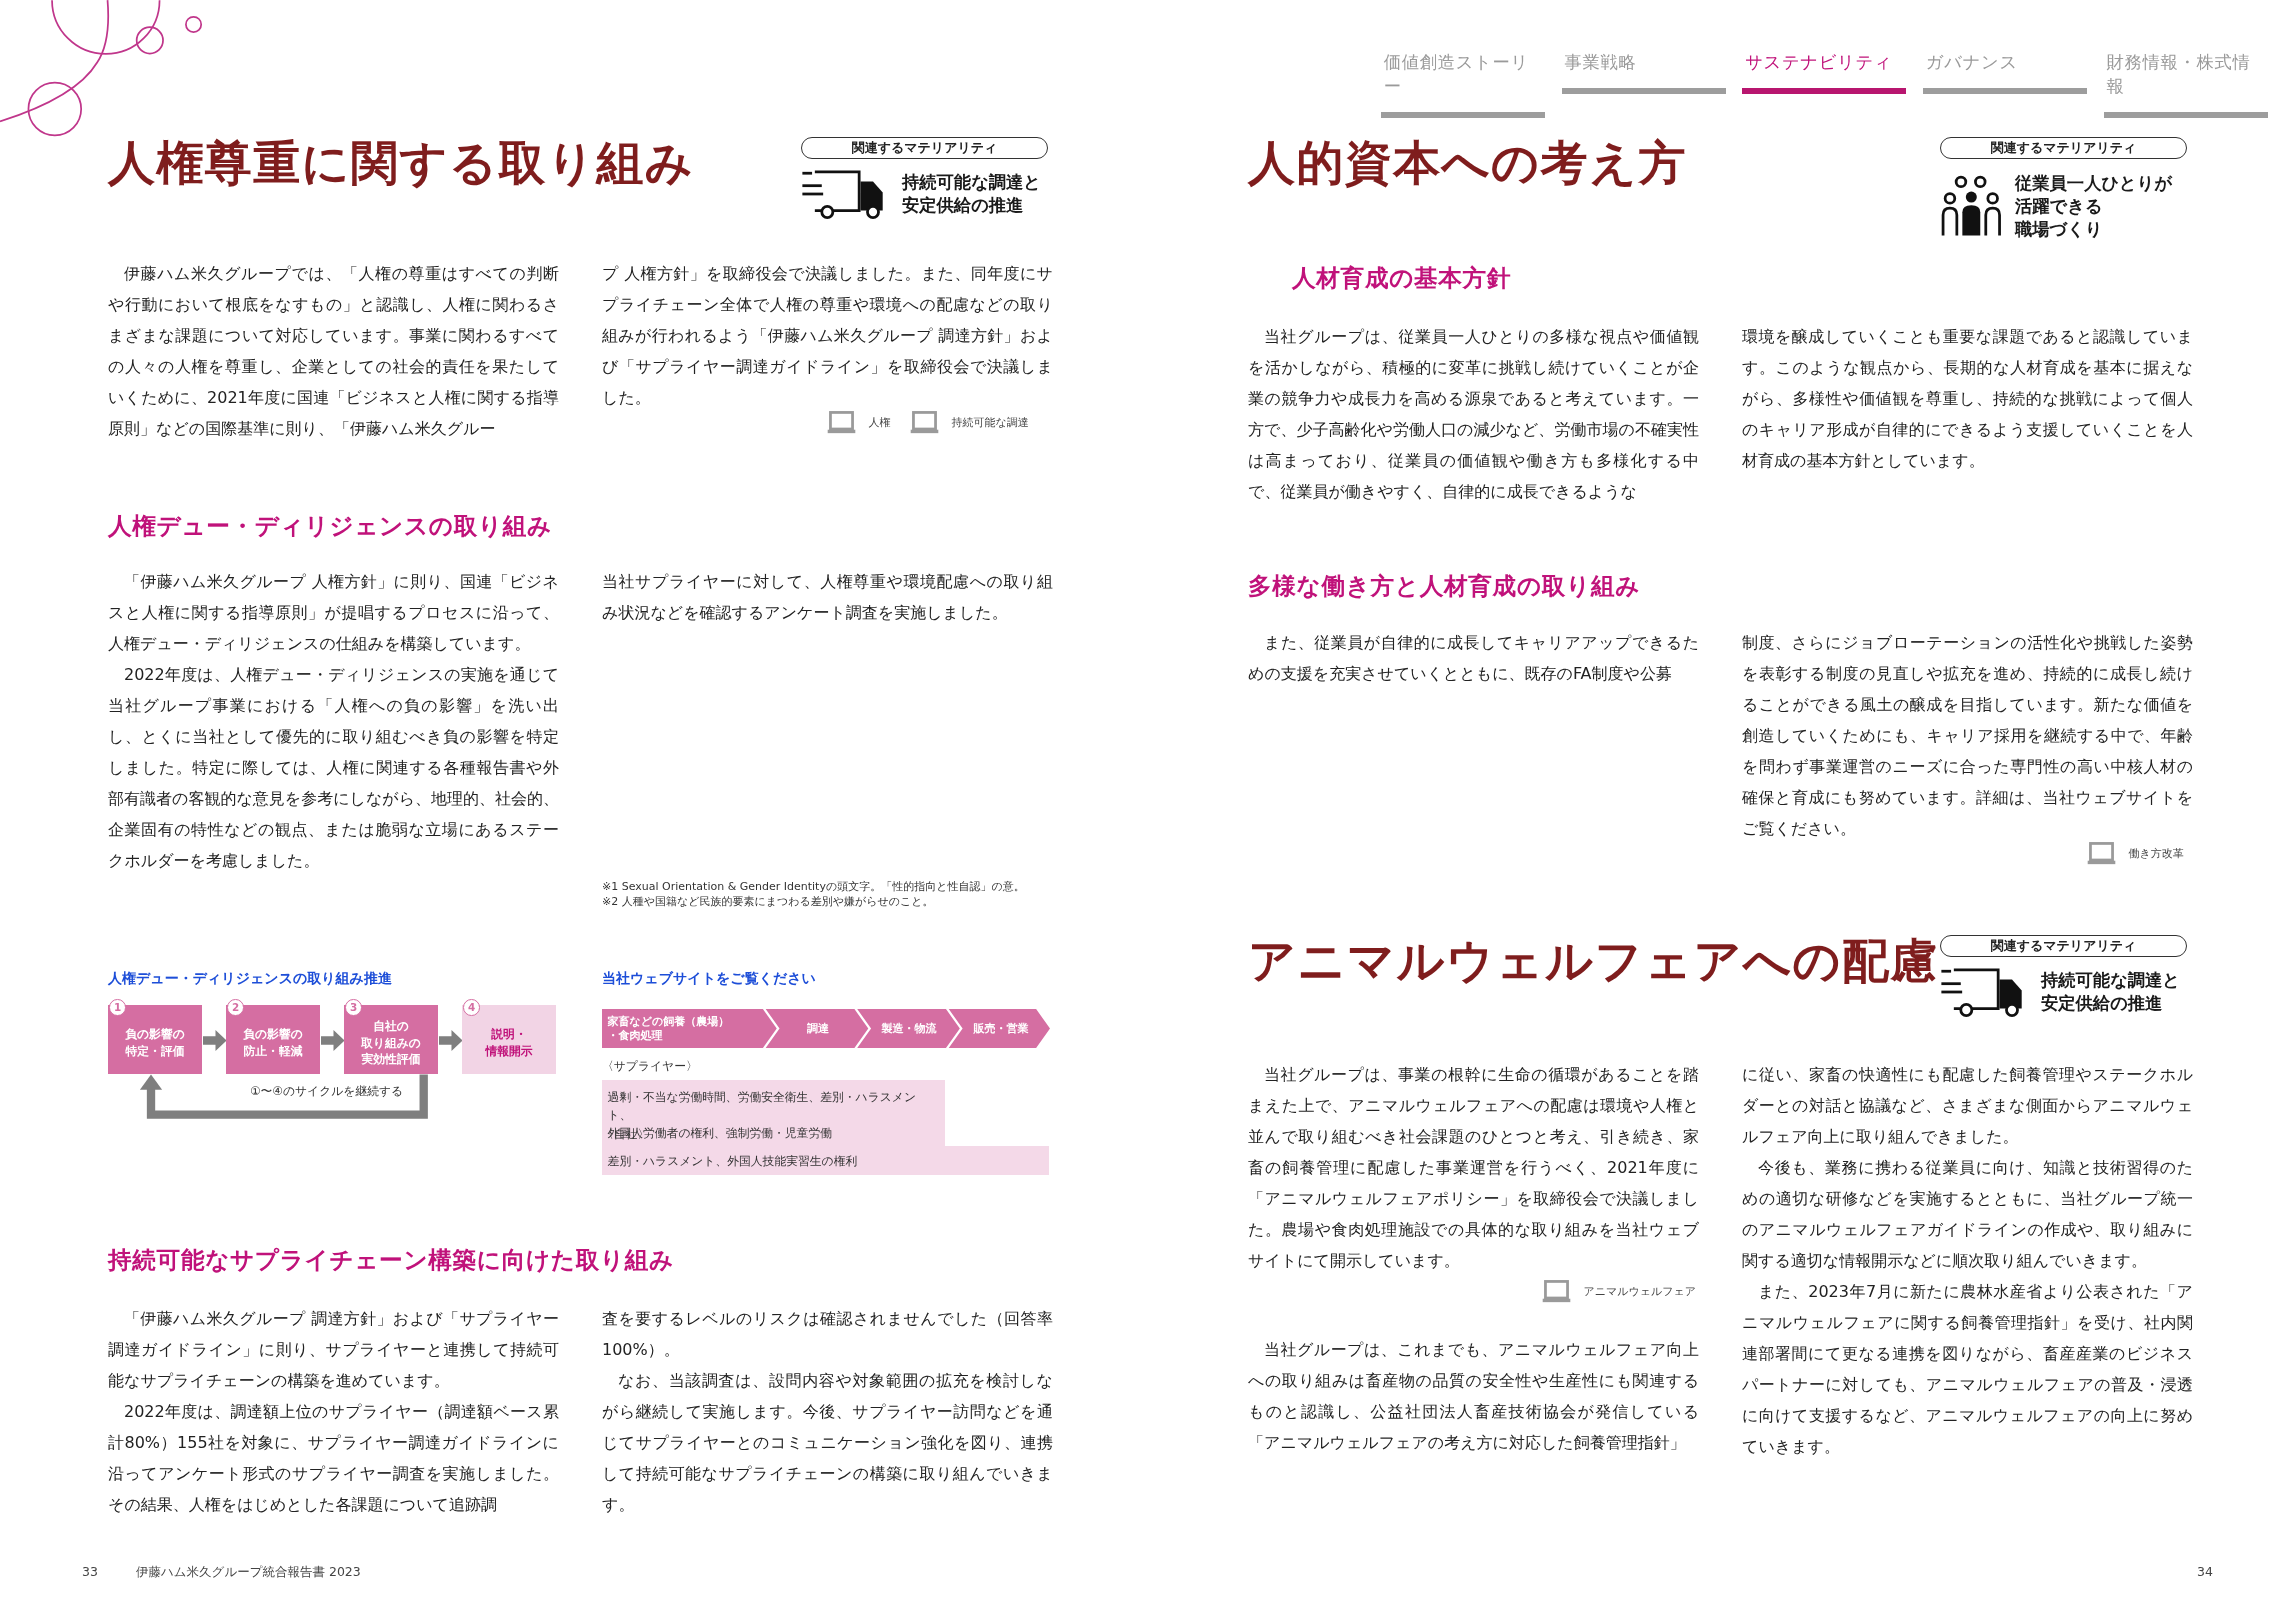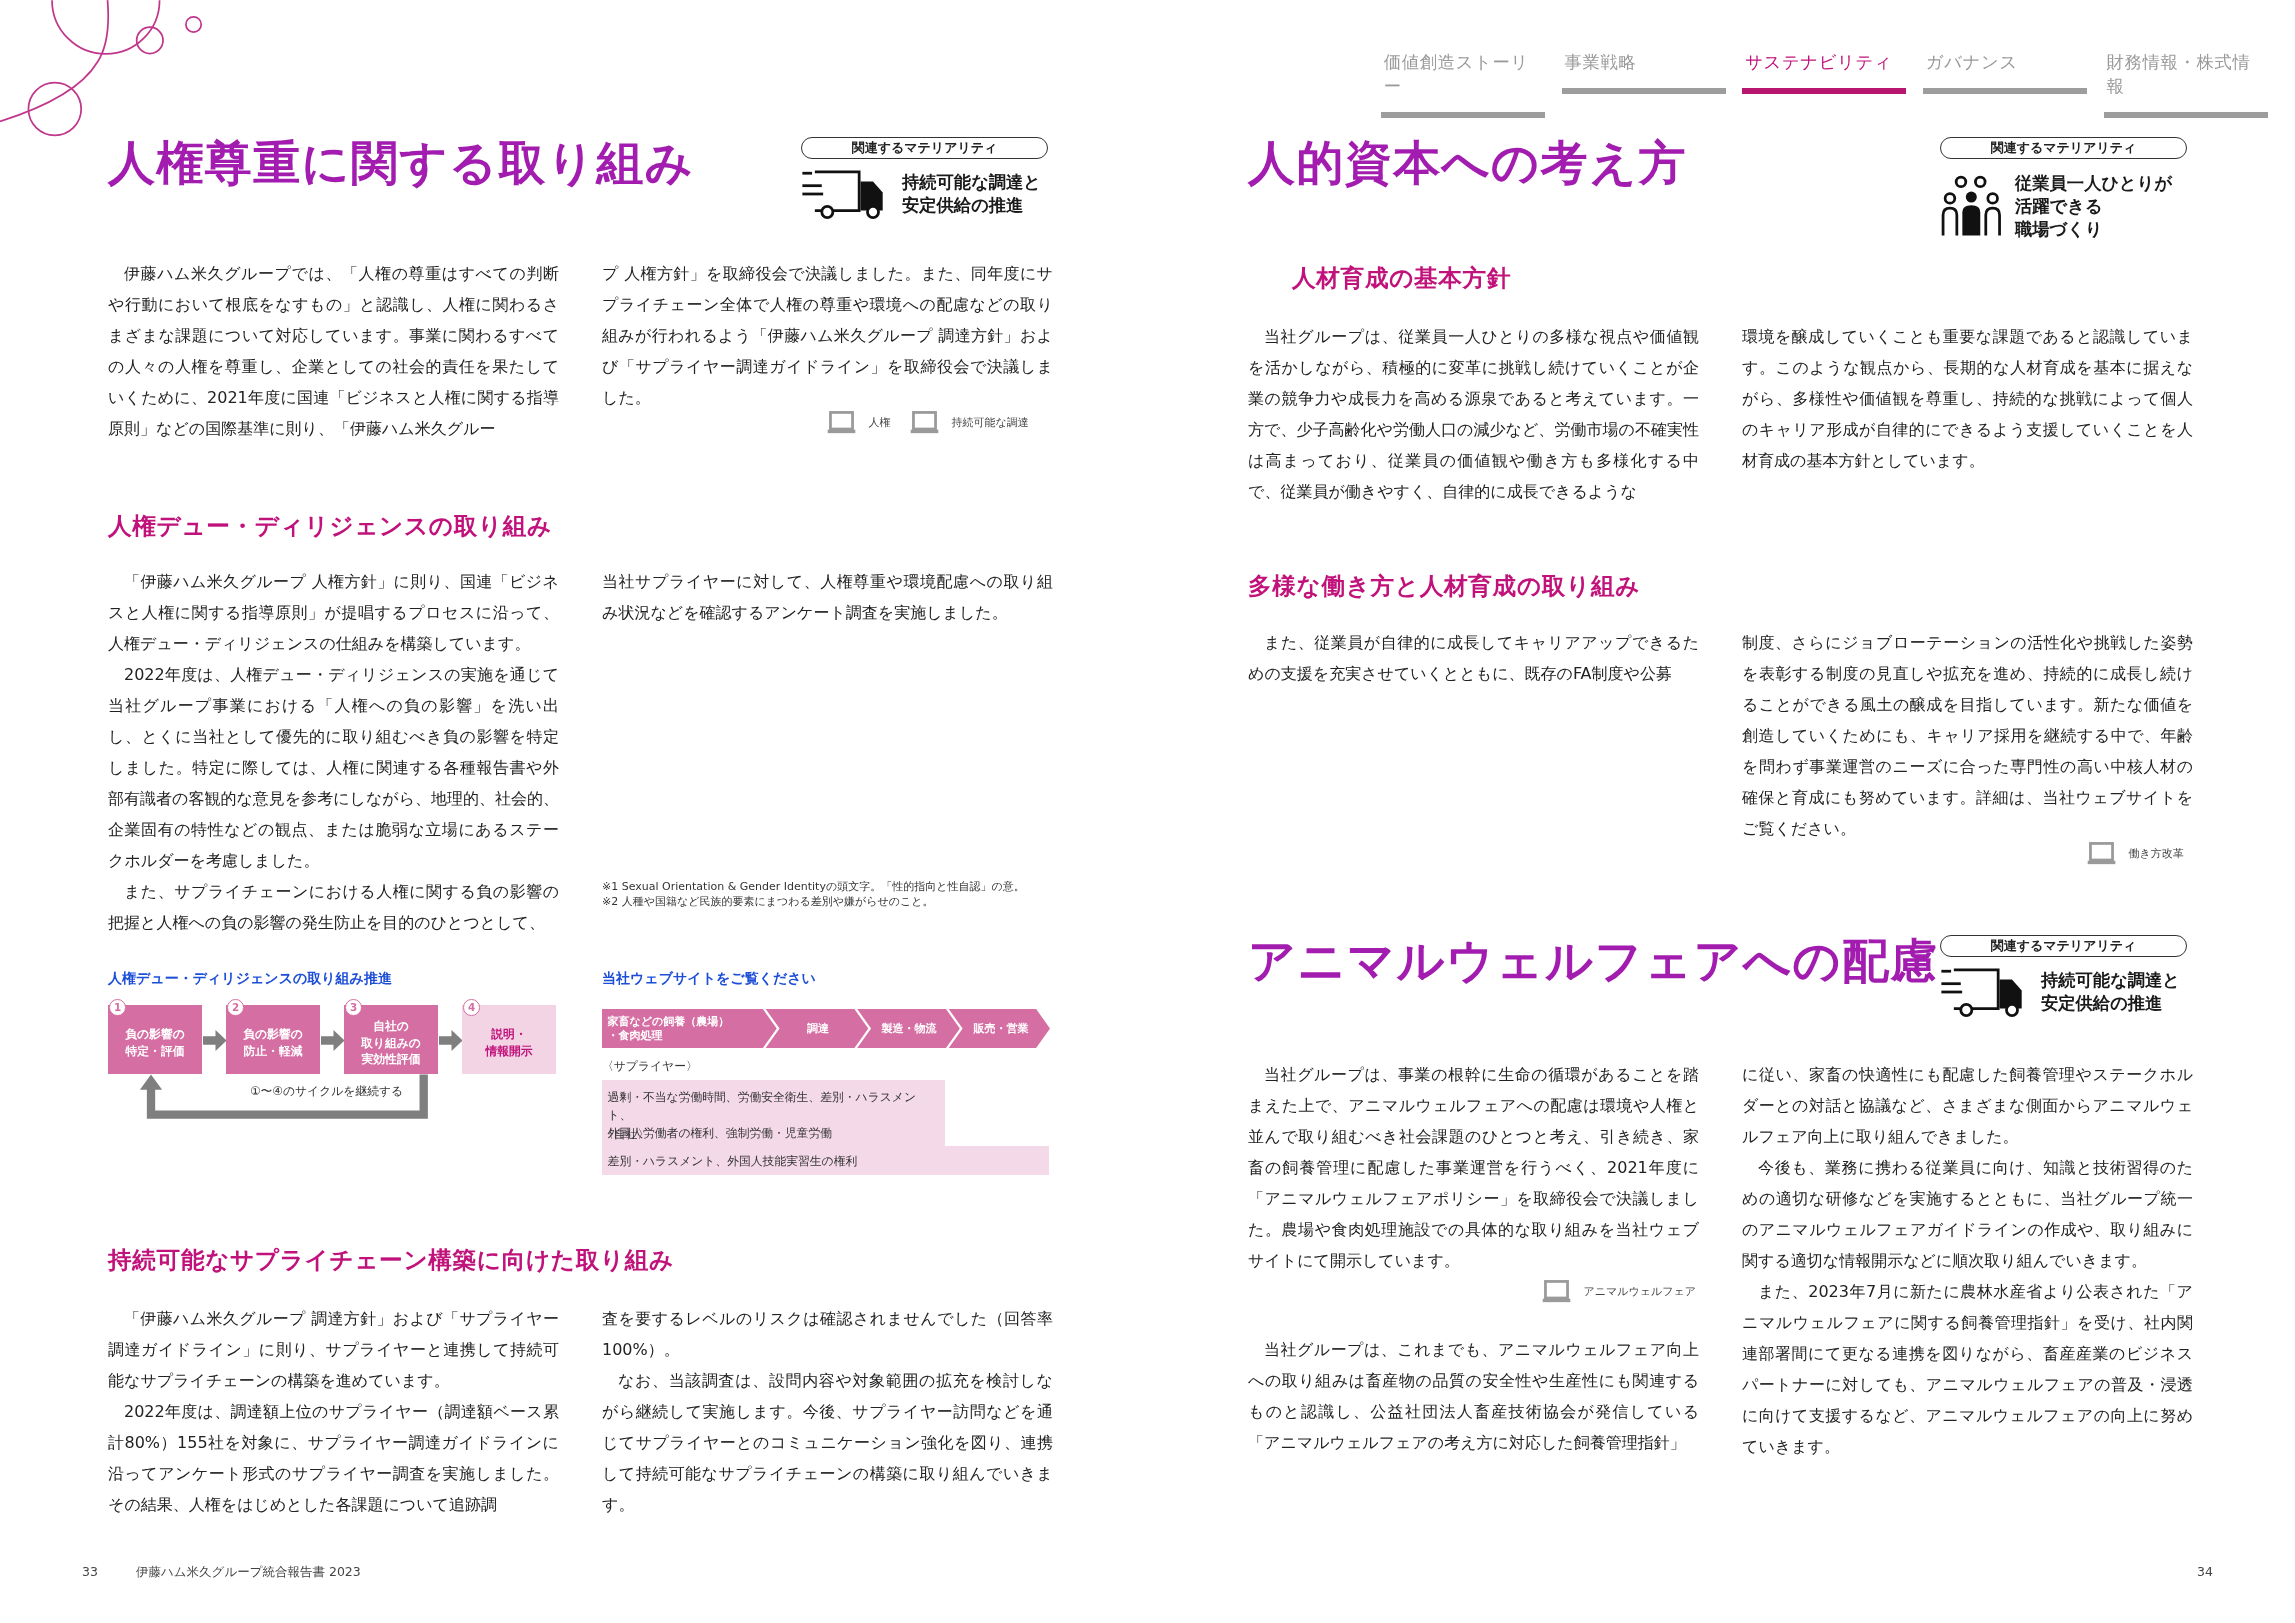--- a/index.html
+++ b/index.html
@@ -8,21 +8,21 @@
 
   .deco { position: absolute; left: 0; top: 0; width: 222px; height: 139px; }
 
   
   .topnav { position: absolute; top: 50px; left: 1381px; display: flex; gap: 16.7px; }
   .topnav .tab { width: 164px; font-size: 17.3px; color: #9a9a9a; letter-spacing: 0.7px; padding-left: 2.8px; }
   .topnav .tab .bar { display: block; height: 6.2px; background: #9d9d9d; margin-top: 14px; margin-left: -2.8px; }
   .topnav .tab.active { color: #c0127a; }
   .topnav .tab.active .bar { background: #b8166f; }
 
-  .h1 { position: absolute; font-size: 47px; font-weight: bold; color: #a21caf; letter-spacing: 1.4px; }
+  .h1 { position: absolute; font-size: 47px; font-weight: bold; color: #7f1d1d; letter-spacing: 1.4px; }
   .h2 { position: absolute; font-size: 23.6px; font-weight: bold; color: #c0127a; letter-spacing: 0.7px; }
 
   .mat { position: absolute; width: 247px; }
   .mat .pill { border: 1.4px solid #333; border-radius: 11px; height: 22px; font-size: 13px; font-weight: bold; text-align: center; line-height: 19.4px; color: #222; }
   .mat .row { display: flex; align-items: center; margin-top: 9.7px; }
   .mat .row svg { flex: none; }
   .mat .lbl { font-size: 17.3px; font-weight: bold; line-height: 23px; margin-left: 11px; color: #1a1a1a; white-space: pre-line; }
 
   .col { position: absolute; width: 451px; font-size: 16px; line-height: 31px; color: #222; text-align: justify; }
   .col p { text-indent: 1em; }
@@ -116,21 +116,20 @@
       </svg>
     <span>持続可能な調達</span>
   </div>
 </div>
 
 <h2 class="h2" style="left:108px; top:510px;">人権デュー・ディリジェンスの取り組み</h2>
 
 <div class="col" style="left:108px; top:566px;">
   <p>「伊藤ハム米久グループ 人権方針」に則り、国連「ビジネスと人権に関する指導原則」が提唱するプロセスに沿って、人権デュー・ディリジェンスの仕組みを構築しています。</p>
   <p>2022年度は、人権デュー・ディリジェンスの実施を通じて当社グループ事業における「人権への負の影響」を洗い出し、とくに当社として優先的に取り組むべき負の影響を特定しました。特定に際しては、人権に関連する各種報告書や外部有識者の客観的な意見を参考にしながら、地理的、社会的、企業固有の特性などの観点、または脆弱な立場にあるステークホルダーを考慮しました。</p>
-  <p>また、サプライチェーンにおける人権に関する負の影響の把握と人権への負の影響の発生防止を目的のひとつとして、</p>
 </div>
 <div class="col" style="left:602px; top:566px;">
   <p class="noind">当社サプライヤーに対して、人権尊重や環境配慮への取り組み状況などを確認するアンケート調査を実施しました。</p>
 </div>
 <div class="footnote" style="left:602px; top:879px;">
   <div>※1 Sexual Orientation &amp; Gender Identityの頭文字。「性的指向と性自認」の意。</div>
   <div>※2 人種や国籍など民族的要素にまつわる差別や嫌がらせのこと。</div>
 </div>
 
 <div class="subhd" style="left:108px; top:970px;">人権デュー・ディリジェンスの取り組み推進</div>

